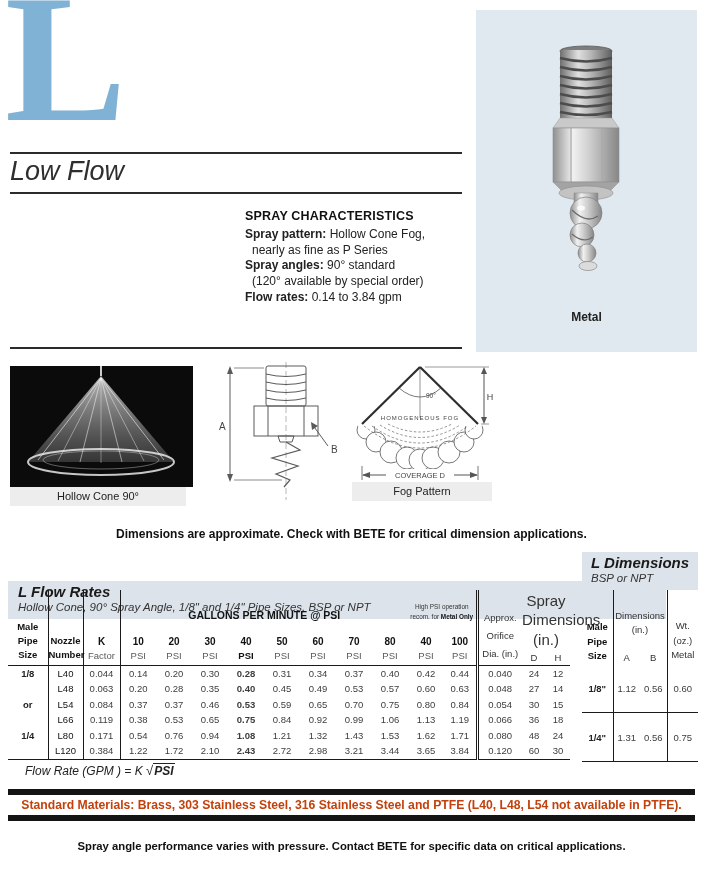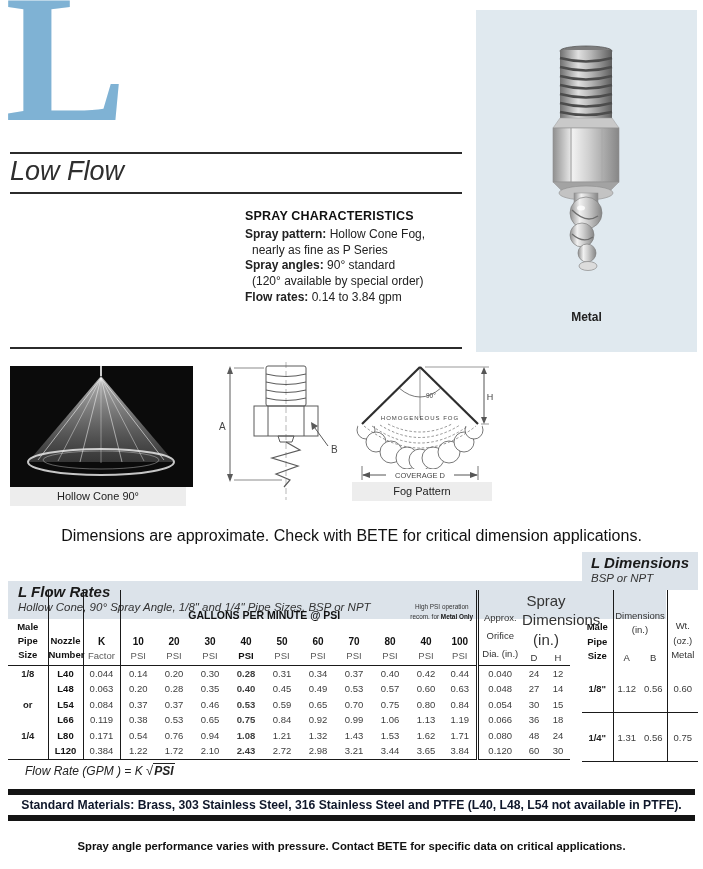--- a/index.html
+++ b/index.html
@@ -31,21 +31,21 @@
                font-weight:bold;font-size:12px;color:#222;}
 
   
   .photo{left:10px;top:366px;width:183px;height:121px;background:#0b0b0b;}
   .caption{font-size:11px;color:#222;text-align:center;background:#ededed;padding:3px 0 4px;}
   .photo-cap{left:10px;top:487px;width:176px;}
   .fog-cap{left:352px;top:482px;width:140px;}
   .drawing{left:208px;top:360px;}
   .fogfig{left:350px;top:362px;}
 
-  .dims-note{left:0;top:527px;width:703px;text-align:center;font-weight:normal;font-size:16px;color:#111;}
+  .dims-note{left:0;top:527px;width:703px;text-align:center;font-weight:bold;font-size:12px;color:#111;}
 
   
   .band{top:552px;height:38px;background:#dce3ea;}
   .band-flow{left:8px;width:658px;padding:2px 0 0 10px;box-sizing:border-box;margin-top:29px;}
   .band-dims{left:582px;width:116px;padding:2px 0 0 9px;box-sizing:border-box;}
   .band .t{font-weight:bold;font-style:italic;font-size:15px;color:#1a1a1a;}
   .band .s{font-style:italic;font-size:11.5px;color:#333;margin-top:1px;}
 
   
   table{border-collapse:collapse;table-layout:fixed;position:absolute;}
@@ -54,21 +54,21 @@
   .dbl{border-left:3px double #1a1a1a;}
 
   .flow-table{left:8px;top:590px;width:562px;}
   .flow-table thead tr.r1{height:34px;}
   .flow-table thead tr.r2{height:26px;}
   .flow-table thead tr.r3{height:15px;}
   .flow-table td{font-size:9.5px;color:#3d3d3d;height:15.5px;}
   .flow-table tbody tr:first-child td{border-top:1.5px solid #1a1a1a;}
   .flow-table tbody tr:last-child td{border-bottom:1.5px solid #1a1a1a;}
   td.c-pipe{font-weight:bold;color:#222;}
-  td.c-noz{font-weight:bold;color:#111;}
+  td.c-noz{font-weight:normal;color:#111;}
   .b40{font-weight:bold;color:#111;}
   th.h-pre{white-space:pre-line;}
   th.h-pipe,th.h-noz{font-weight:bold;font-size:9.5px;color:#111;vertical-align:bottom;
                      padding-bottom:2px;line-height:1.5;}
   th.h-k{vertical-align:bottom;padding-bottom:1px;}
   th.h-k .num,th.psi .num{font-weight:bold;font-size:10px;color:#111;line-height:1.5;}
   th.h-k .sub,th.psi .sub{font-size:9.5px;color:#5a5a5a;line-height:1.5;}
   th.gpm-title{font-weight:bold;font-size:10.5px;color:#111;vertical-align:bottom;padding-bottom:3px;}
   th.hipsi{font-size:6.4px;color:#333;vertical-align:bottom;line-height:1.45;padding-bottom:3px;}
   th.hipsi b{color:#111;}
@@ -93,21 +93,21 @@
   .dims-table td.c-pipe{font-weight:bold;color:#222;}
 
   
   .formula{left:25px;top:763px;font-size:12px;font-style:italic;color:#222;}
   .formula .rad{font-size:13px;}
   .radicand{font-weight:bold;border-top:1.2px solid #222;padding:0 1px;}
 
   
   .bar{left:8px;width:687px;height:6px;background:#141414;}
   .materials{left:8px;top:795px;width:687px;text-align:center;font-weight:bold;
-             font-size:12.2px;color:#0f172a;line-height:20px;}
+             font-size:12.2px;color:#c2410c;line-height:20px;}
   .footer-note{left:0;top:840px;width:703px;text-align:center;font-weight:bold;
                font-size:11.3px;color:#111;}
 </style>
 </head>
 <body>
 
 <div class="page">
 
   <div class="abs letter">L</div>
 

